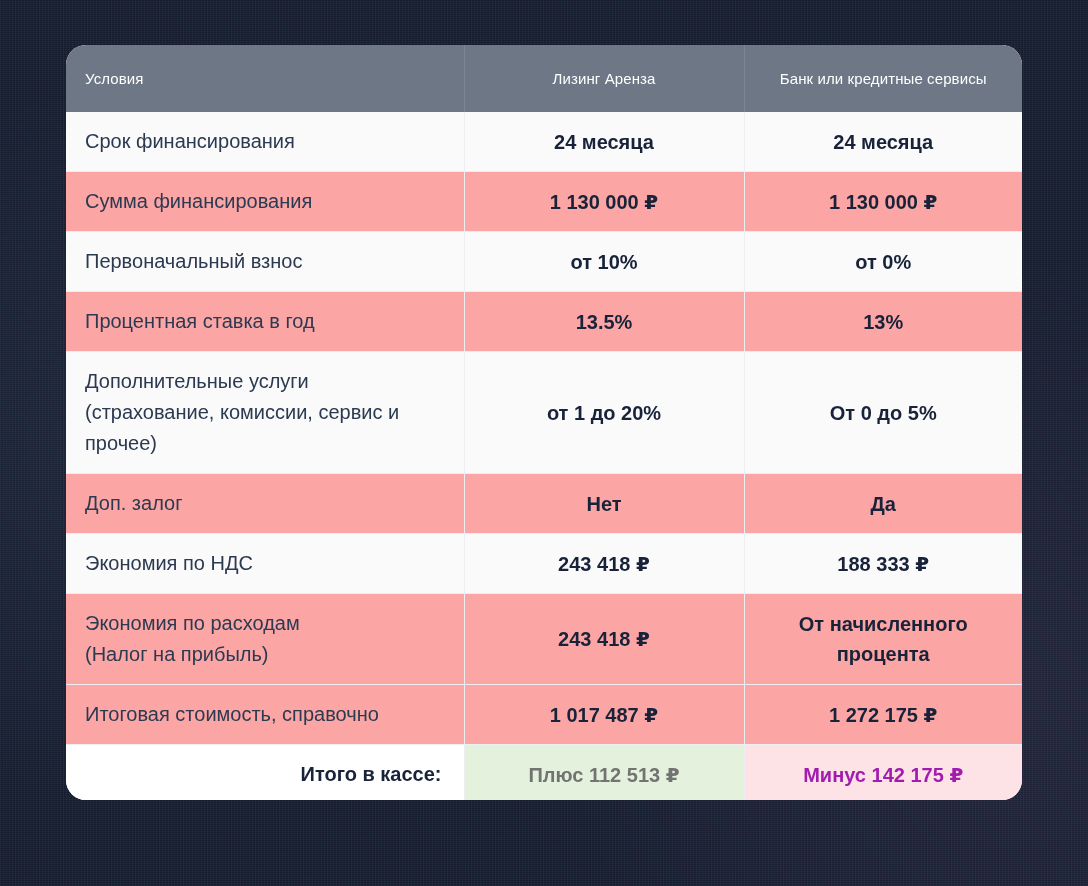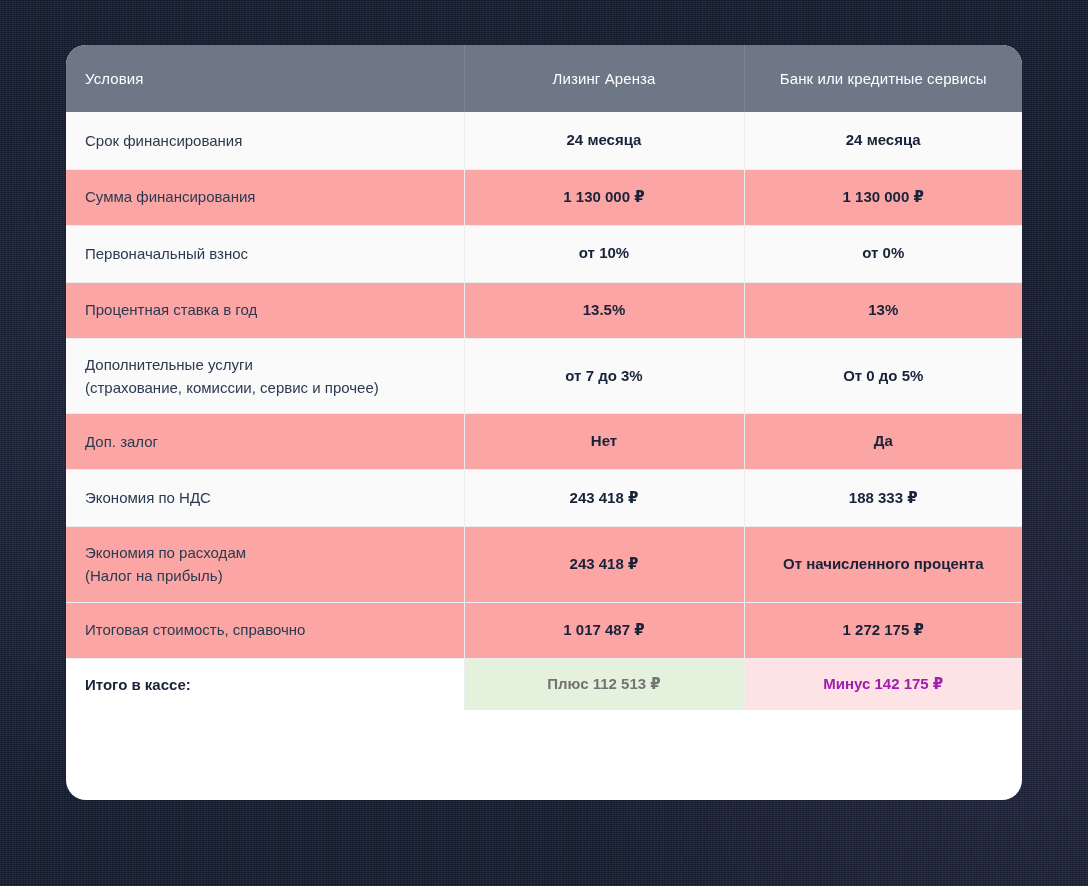--- a/index.html
+++ b/index.html
@@ -67,21 +67,21 @@
     text-align: left;
     padding-left: 19px;
   }
   thead th.h-val {
     text-align: center;
     border-left: 1px solid #7b8593;
   }
 
   
   tbody td {
-    font-size: 15px;
+    font-size: 20px;
     color: #28334a;
     vertical-align: middle;
     border-bottom: 1px solid #eceef1;
   }
 
   tbody tr:last-child td { border-bottom: none; }
 
   td.cond {
     text-align: left;
     padding: 14px 22px 14px 19px;
@@ -102,20 +102,21 @@
   
   tbody tr.odd  td { background: #fafafa; }
   tbody tr.even td { background: #fca5a5; }
 
   
   tbody tr.total td { border-bottom: none; }
   tbody tr.total td.cond {
     background: #ffffff;
     font-weight: 700;
     color: #18233a;
+    text-align: right;
   }
   tbody tr.total td.pos {
     background: #e4f2dd;
     color: #737373;
   }
   tbody tr.total td.neg {
     background: #fde2e6;
     color: #a21caf;
   }
 
@@ -173,21 +174,21 @@
             <span class="sub">Процентная ставка в год</span>
           </td>
           <td class="val">13.5%</td>
           <td class="val">13%</td>
         </tr>
         <tr class="odd rtall">
           <td class="cond">
             <span class="sub">Дополнительные услуги</span>
             <span class="sub">(страхование, комиссии, сервис и прочее)</span>
           </td>
-          <td class="val">от 7 до 3%</td>
+          <td class="val">от 1 до 20%</td>
           <td class="val">От 0 до 5%</td>
         </tr>
         <tr class="even r2">
           <td class="cond">
             <span class="sub">Доп. залог</span>
           </td>
           <td class="val">Нет</td>
           <td class="val">Да</td>
         </tr>
         <tr class="odd r1">

